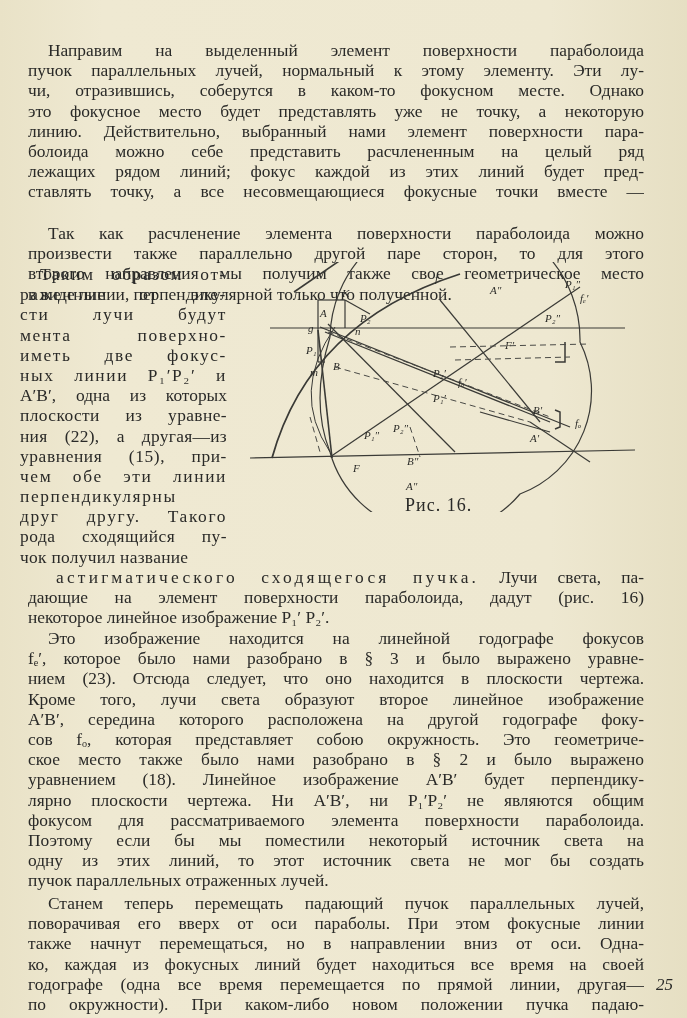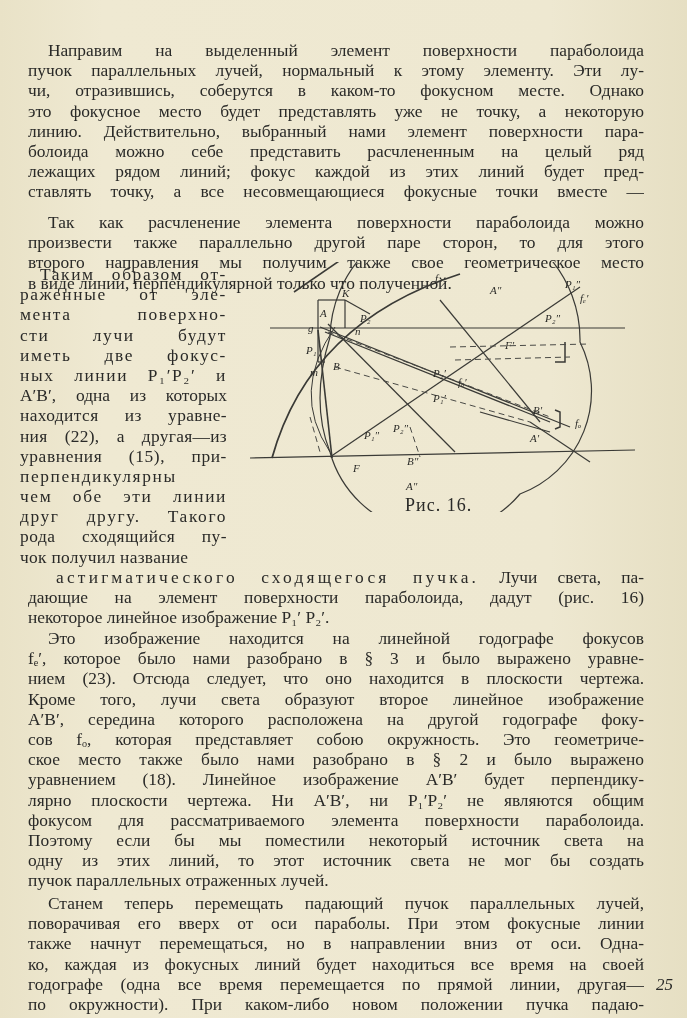--- a/index.html
+++ b/index.html
@@ -33,40 +33,40 @@
     <span class="line indent">Направим на выделенный элемент поверхности параболоида</span>
     <span class="line">пучок параллельных лучей, нормальный к этому элементу. Эти лу-</span>
     <span class="line">чи, отразившись, соберутся в каком-то фокусном месте. Однако</span>
     <span class="line">это фокусное место будет представлять уже не точку, а некоторую</span>
     <span class="line">линию. Действительно, выбранный нами элемент поверхности пара-</span>
     <span class="line">болоида можно себе представить расчлененным на целый ряд</span>
     <span class="line">лежащих рядом линий; фокус каждой из этих линий будет пред-</span>
     <span class="line">ставлять точку, а все несовмещающиеся фокусные точки вместе —</span>
   </div>
 
-  <div class="text" style="top:212px;">
+  <div class="text" style="top:223px;">
     <span class="line indent">Так как расчленение элемента поверхности параболоида можно</span>
     <span class="line">произвести также параллельно другой паре сторон, то для этого</span>
     <span class="line">второго направления мы получим также свое геометрическое место</span>
     <span class="line last">в виде линии, перпендикулярной только что полученной.</span>
   </div>
 
   <div class="wrap-col">
     <span class="line indent">Таким образом от-</span>
     <span class="line">раженные от эле-</span>
+    <span class="line">сти лучи будут</span>
     <span class="line">мента поверхно-</span>
-    <span class="line">сти лучи будут</span>
     <span class="line">иметь две фокус-</span>
     <span class="line">ных линии P₁′P₂′ и</span>
     <span class="line" style="letter-spacing:0">A′B′, одна из которых</span>
-    <span class="line" style="letter-spacing:0.4px">находится из уравне-</span>
+    <span class="line" style="letter-spacing:0.4px">плоскости из уравне-</span>
     <span class="line" style="letter-spacing:0.3px">ния (22), а другая—из</span>
     <span class="line" style="letter-spacing:0.6px">уравнения (15), при-</span>
+    <span class="line">чем обе эти линии</span>
     <span class="line">перпендикулярны</span>
-    <span class="line">чем обе эти линии</span>
     <span class="line">друг другу. Такого</span>
     <span class="line" style="letter-spacing:0.5px">рода сходящийся пу-</span>
     <span class="line last" style="letter-spacing:0.3px">чок получил название</span>
   </div>
 
   <svg class="figure" viewBox="0 0 390 250">
     <g fill="none" stroke="#3a3a36" stroke-width="1.2">
 
       <line x1="20" y1="66" x2="375" y2="66"></line>
       <line x1="0" y1="196" x2="385" y2="188"></line>

